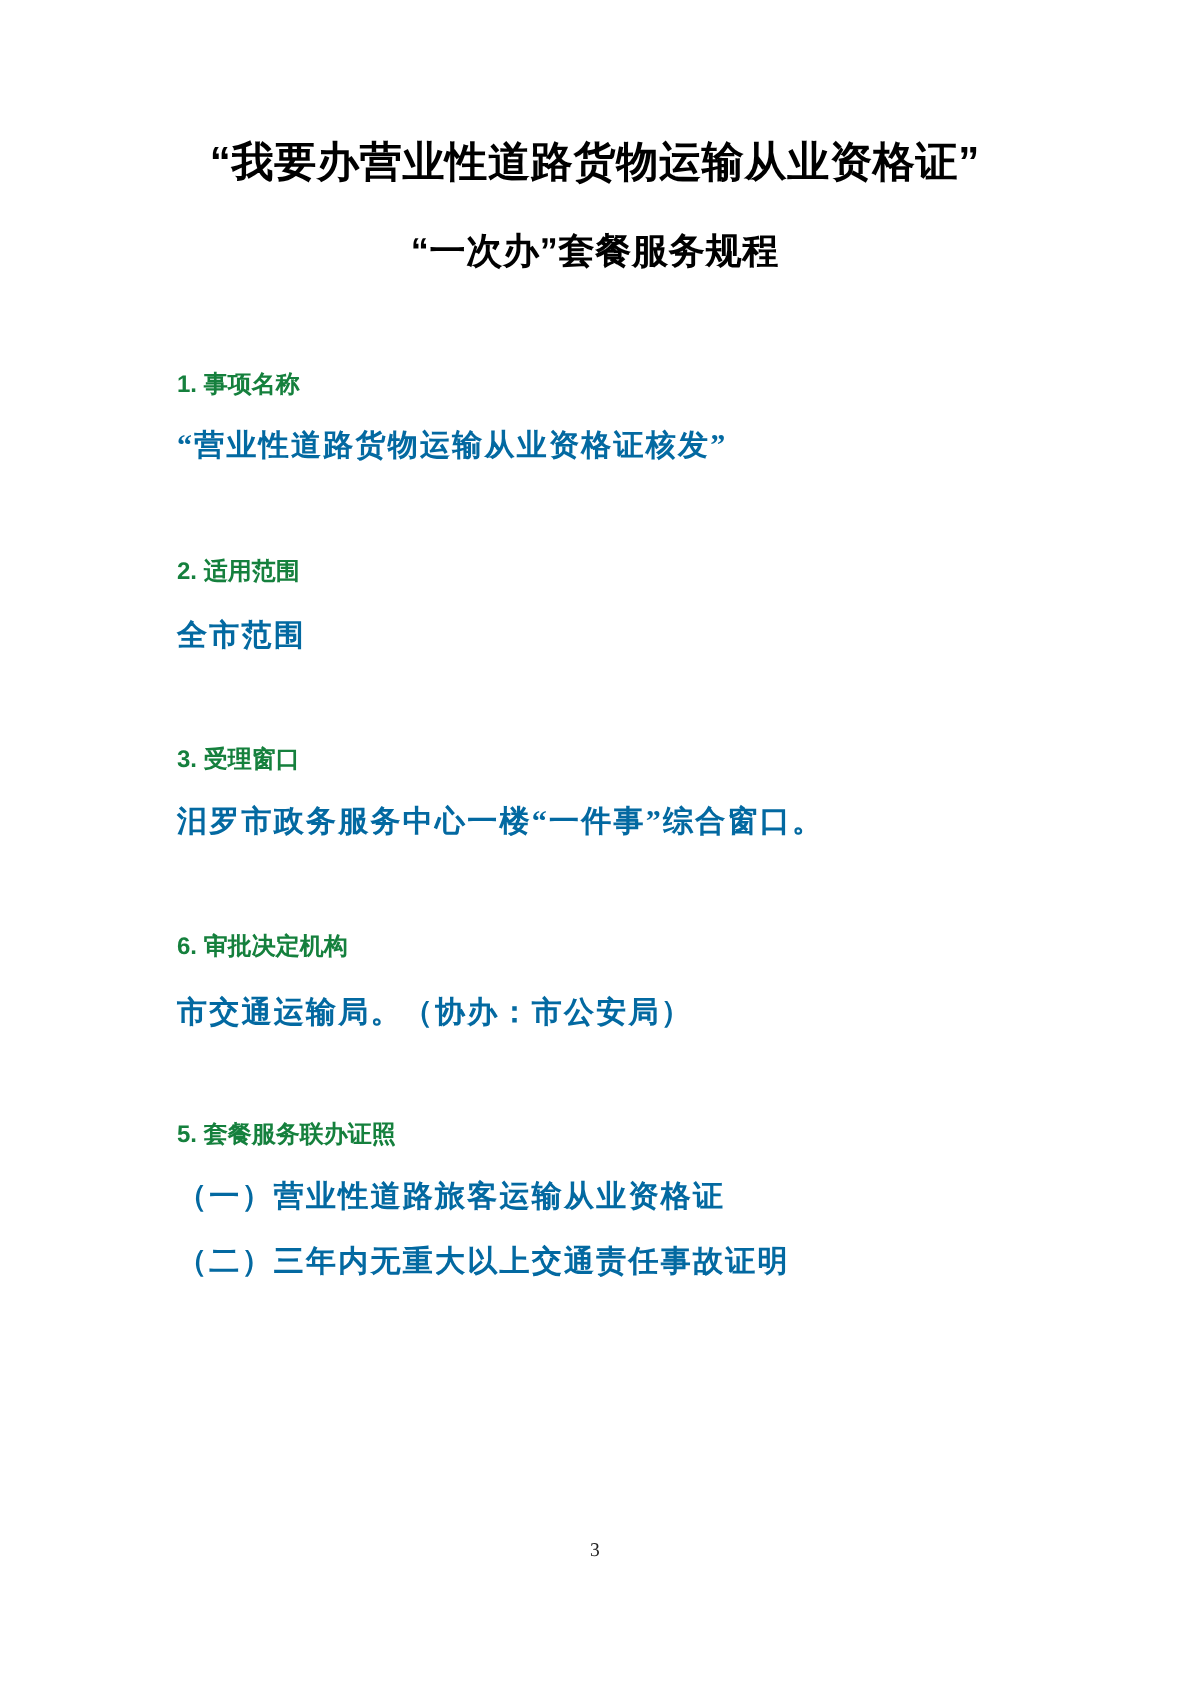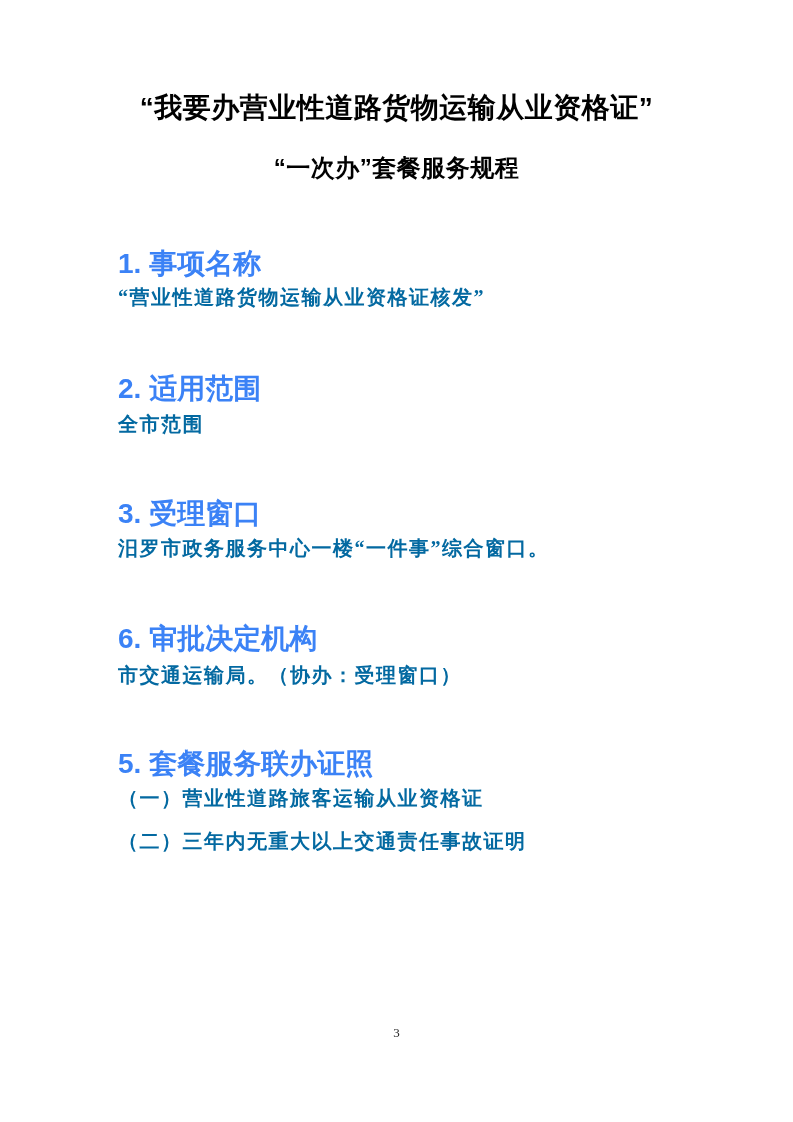--- a/index.html
+++ b/index.html
@@ -42,22 +42,22 @@
   .title-2 {
     top: 156px;
     font-size: 24px;
     letter-spacing: 0.5px;
   }
   .sec-heading {
     position: absolute;
     left: 118px;
     font-family: "Liberation Sans", "DejaVu Sans", sans-serif;
     font-weight: 700;
-    font-size: 28px;
-    color: #3b82f6;
+    font-size: 16px;
+    color: #15803d;
     white-space: nowrap;
     line-height: 1.15;
   }
   .sec-body {
     position: absolute;
     left: 118px;
     font-family: "Liberation Serif", "DejaVu Serif", serif;
     font-size: 20px;
     font-weight: 700;
     color: #0369a1;
@@ -88,21 +88,21 @@
   <div class="sec-heading" style="top:248px">1. 事项名称</div>
   <div class="sec-body" style="top:286px">“营业性道路货物运输从业资格证核发”</div>
 
   <div class="sec-heading" style="top:373px">2. 适用范围</div>
   <div class="sec-body" style="top:413px">全市范围</div>
 
   <div class="sec-heading" style="top:498px">3. 受理窗口</div>
   <div class="sec-body" style="top:537px">汨罗市政务服务中心一楼“一件事”综合窗口。</div>
 
   <div class="sec-heading" style="top:623px">6. 审批决定机构</div>
-  <div class="sec-body" style="top:664px">市交通运输局。（协办：受理窗口）</div>
+  <div class="sec-body" style="top:664px">市交通运输局。（协办：市公安局）</div>
 
   <div class="sec-heading" style="top:748px">5. 套餐服务联办证照</div>
   <div class="sec-body" style="top:830px">（二）三年内无重大以上交通责任事故证明</div>
   <div class="sec-body" style="top:787px">（一）营业性道路旅客运输从业资格证</div>
 
   <div class="page-number">3</div>
 
 </div>
 
 </body></html>

